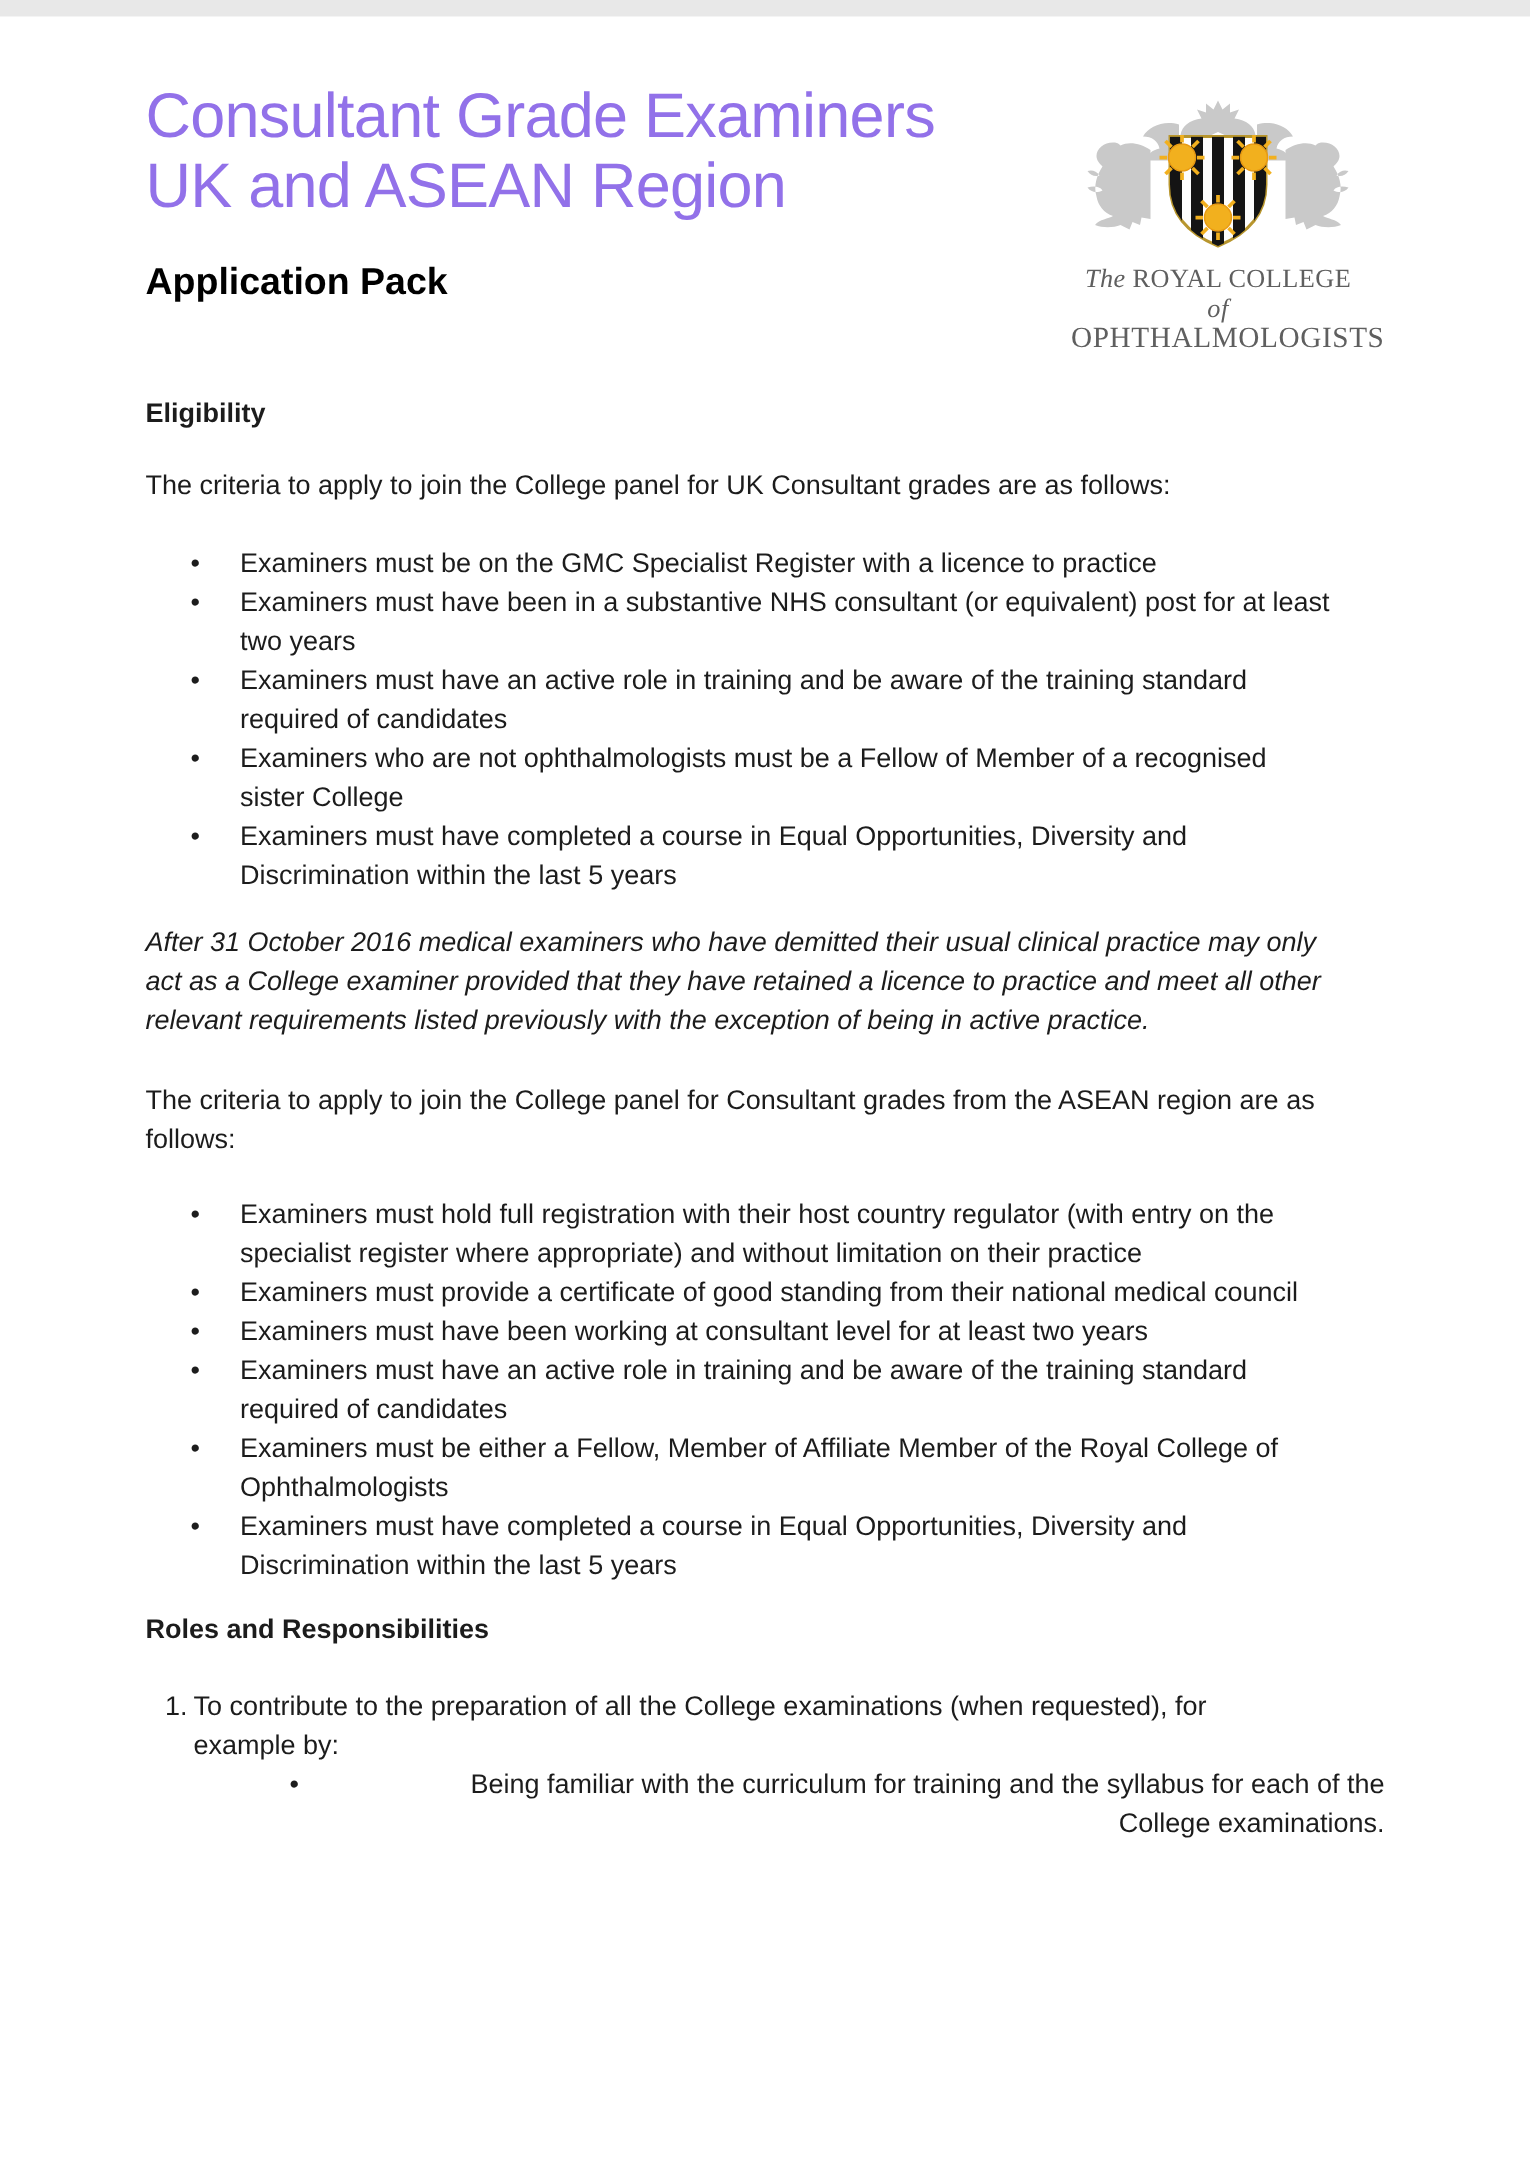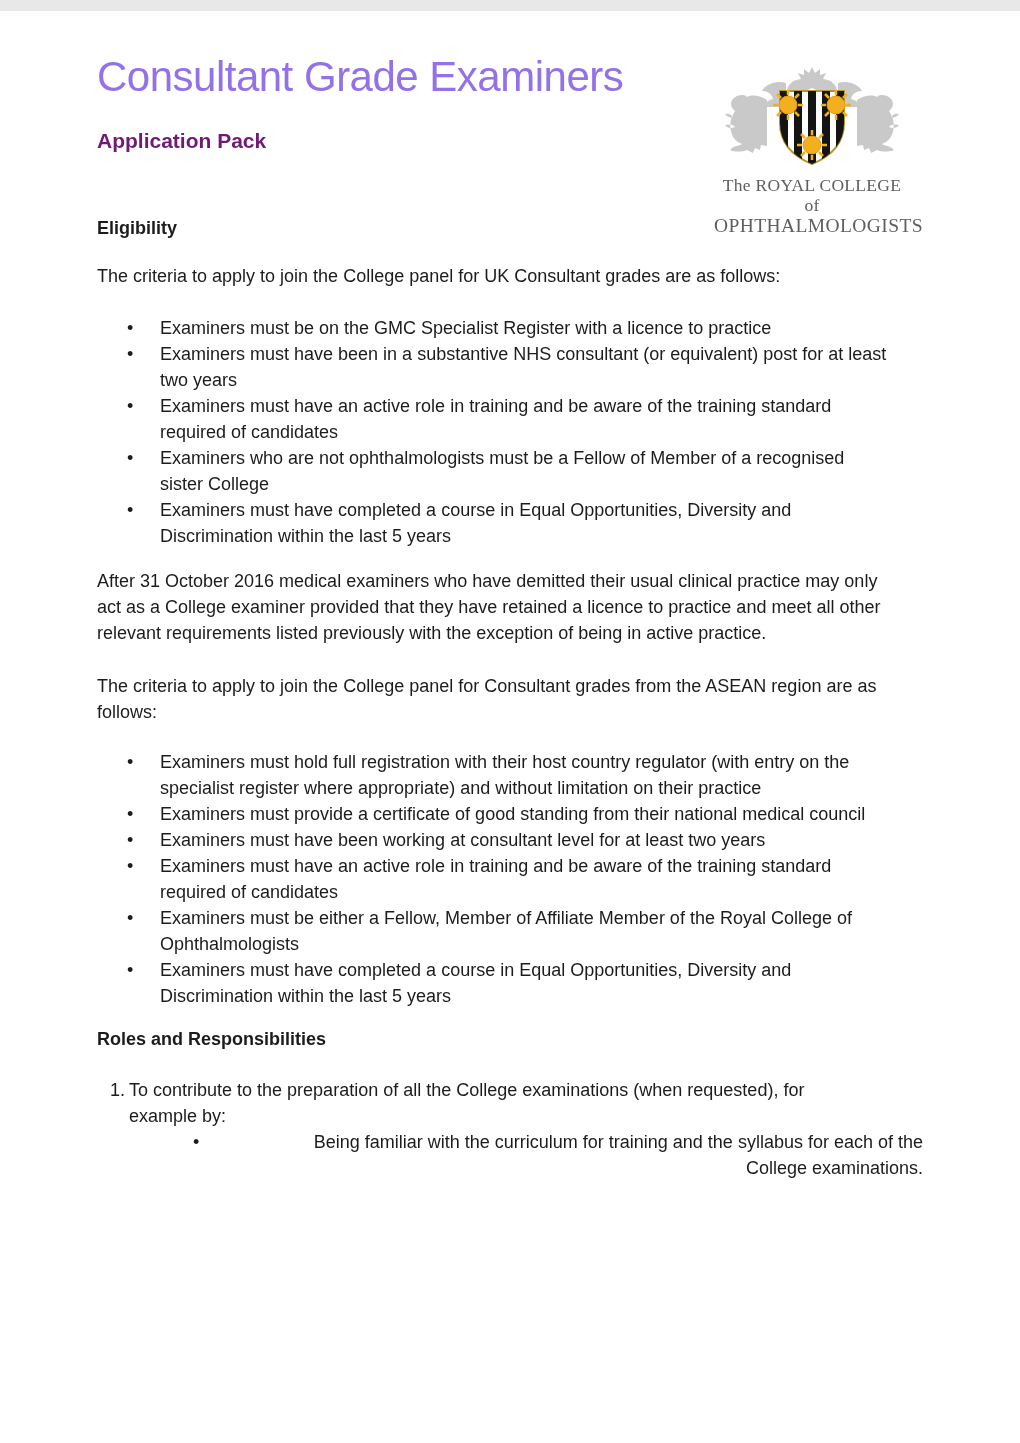--- a/index.html
+++ b/index.html
@@ -13,41 +13,41 @@
     overflow:hidden;
     font-family:"Liberation Sans","DejaVu Sans",sans-serif;
     color:#1c1c1c;
   }
   
   .doc-title{
     font-size:42px;line-height:47px;font-weight:400;
     color:#9271e9;margin:0;letter-spacing:-0.5px;
   }
   .doc-subtitle{
-    margin-top:25px;font-size:21px;line-height:32px;font-weight:700;color:#701a75;
+    margin-top:25px;font-size:25px;line-height:32px;font-weight:700;color:#000000;
   }
   
   .logo{
     position:absolute;top:50px;right:110px;width:196px;text-align:center;
   }
   .logo svg{display:block;margin:0 auto;}
   .logo-text{
     font-family:"Liberation Serif","DejaVu Serif",serif;
     color:#5f5f5f;margin-top:2px;
   }
   .logo-line1{font-size:17.5px;line-height:20px;letter-spacing:0.3px;}
-  .logo-line1 .it{}
+  .logo-line1 .it{font-style:italic;}
   .logo-line2{font-size:19.5px;line-height:21px;letter-spacing:0.4px;}
   
   .body-copy{font-size:18px;line-height:26px;}
   .h-small{font-weight:700;margin-top:58px;}
   .h-small2{font-weight:700;margin-top:17px;}
   .para{white-space:pre-line;}
   .intro-uk{margin-top:22px;}
-  .para-after{margin-top:19px;}
+  .para-after{margin-top:19px;font-style:italic;}
   .intro-asean{margin-top:27px;}
   ul.bullets{list-style:none;margin:0;padding:0;}
   ul.bullets.uk{margin-top:26px;}
   ul.bullets.asean{margin-top:24px;}
   ul.bullets li{
     position:relative;padding-left:63px;white-space:pre-line;
   }
   ul.bullets li .dot{
     position:absolute;left:30px;top:0;
   }
@@ -56,21 +56,21 @@
   .num-item{position:relative;margin-top:25px;padding-left:32px;white-space:pre-line;}
   .num-item .num{position:absolute;left:13px;top:0;}
   .sub-bullet{position:relative;padding-left:126px;white-space:pre-line;text-align:right;}
   .sub-bullet .dot{position:absolute;left:96px;top:0;}
 </style>
 </head>
 <body>
 
 <div class="page">
 
-  <h1 class="doc-title"><span>Consultant Grade Examiners</span><br></h1>
+  <h1 class="doc-title"><span>Consultant Grade Examiners</span><br><span>UK and ASEAN Region</span></h1>
 
   <div class="doc-subtitle">Application Pack</div>
 
   <div class="logo">
     <svg width="196" height="112" viewBox="0 0 196 112" aria-hidden="true">
       <g fill="#c9c9c9">
 
         <path d="M98,6 l3,6 5,-4 0,6 6,-2 -3,6 c8,1 13,5 14,11 l-12,4 -13,-6 -13,6 -12,-4 c1,-6 6,-10 14,-11 l-3,-6 6,2 0,-6 5,4 z"></path>
         <path d="M72,22 c-10,-3 -20,1 -24,8 c6,0 10,3 11,8 c-5,1 -8,4 -9,8 l22,0 z"></path>
         <path d="M124,22 c10,-3 20,1 24,8 c-6,0 -10,3 -11,8 c5,1 8,4 9,8 l-22,0 z"></path>

